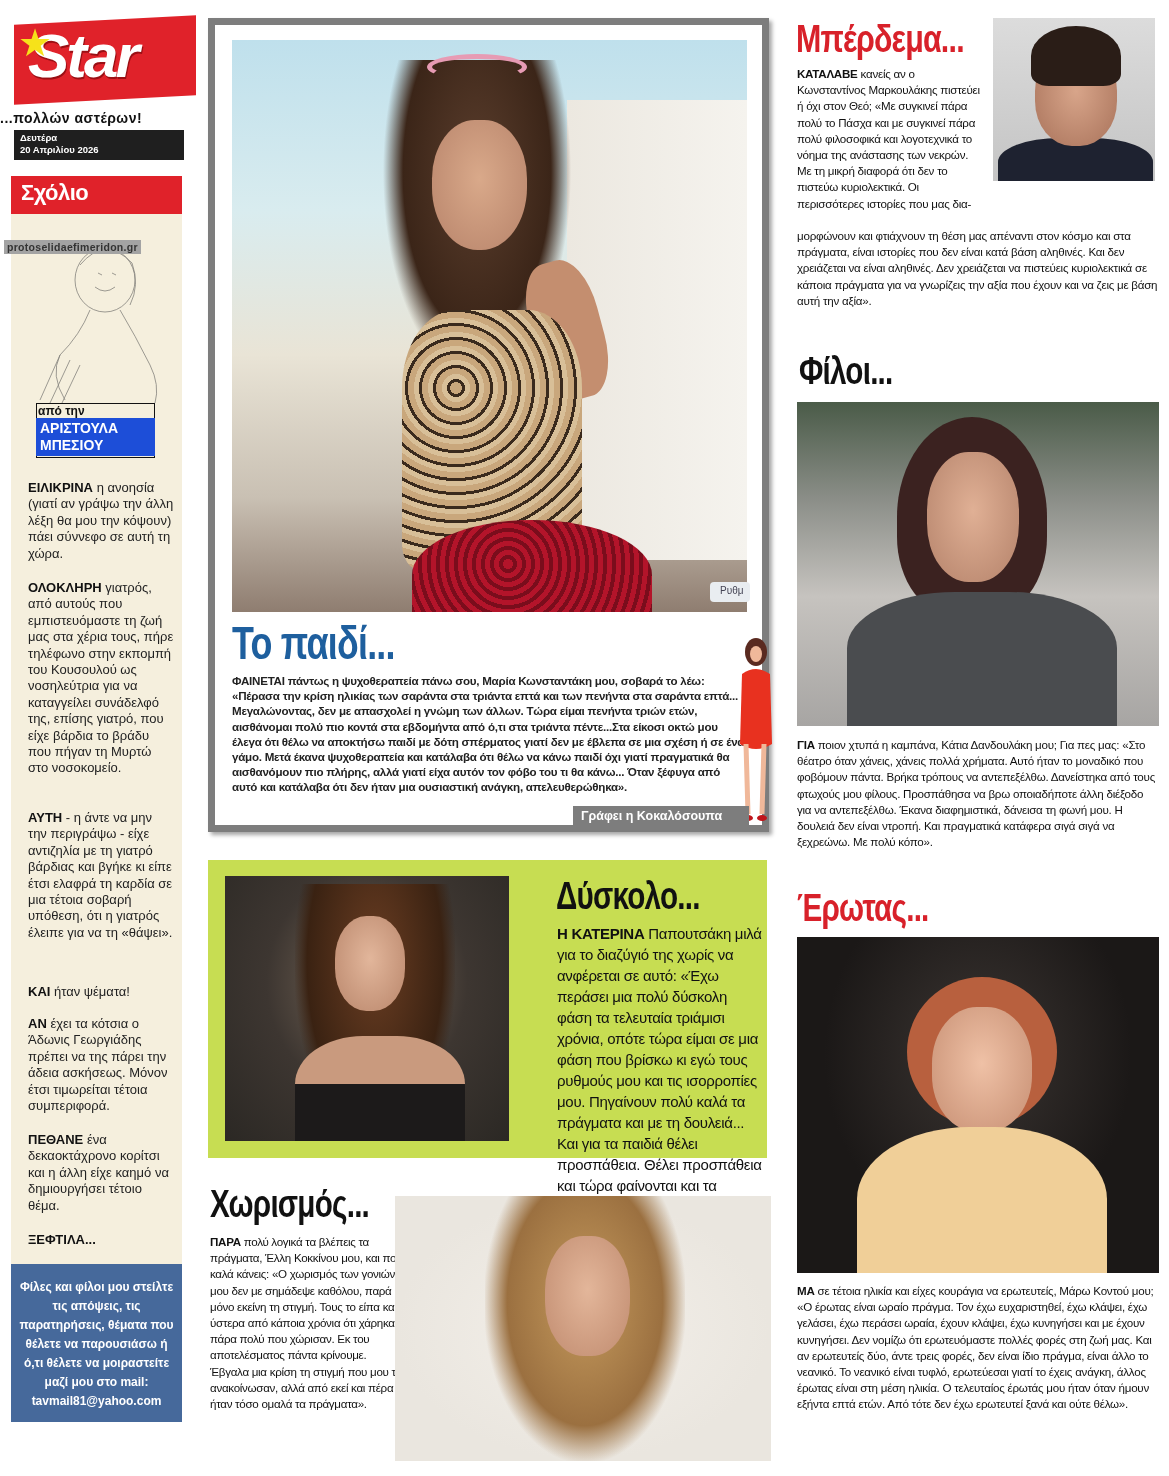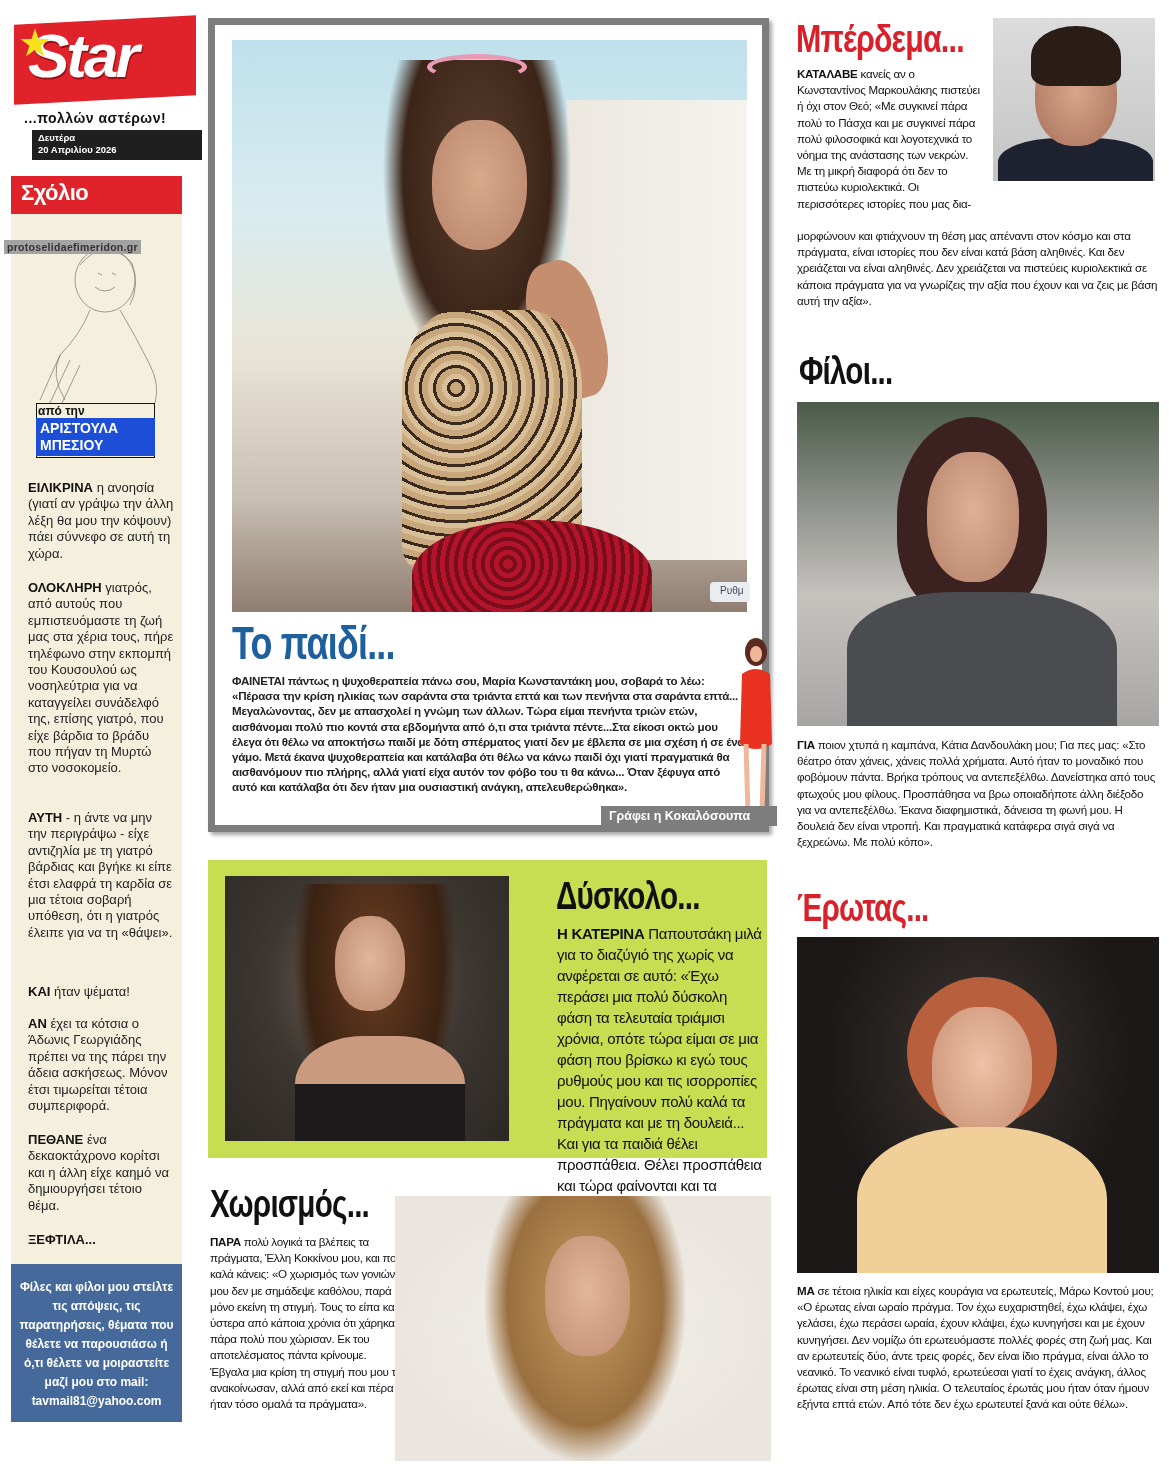--- a/index.html
+++ b/index.html
@@ -4,22 +4,22 @@
 <style>
   * { box-sizing: border-box; margin: 0; padding: 0; }
   body { width: 1169px; height: 1476px; background: #ffffff; position: relative; overflow: hidden; font-family: "Liberation Sans", sans-serif; color: #1a1a1a; }
   .abs { position: absolute; }
   .headline { font-family: "Liberation Sans", sans-serif; font-weight: bold; letter-spacing: -1px; transform-origin: left bottom; }
 
   
   #logo { left: 14px; top: 20px; width: 182px; height: 80px; background: #e0222a; transform: skewY(-3deg); }
   #logo-text { left: 28px; top: 20px; font-size: 62px; font-weight: 900; color: #fff; font-style: italic; letter-spacing: -3px; text-shadow: 1px 2px 0 #9a0f14; }
   #logo-star { left: 18px; top: 26px; width: 34px; height: 34px; color: #f6e21a; font-size: 38px; line-height: 34px; }
-  #tagline { left: 24px; top: 110px; font-size: 14px; font-weight: bold; color: #111; letter-spacing: 0.5px; }
-  #datebar { left: 32px; top: 130px; width: 170px; height: 30px; background: #1f1f1f; color: #fff; font-size: 9.5px; font-weight: bold; padding: 2px 6px; line-height: 12px; }
+  #tagline { left: 0; top: 110px; font-size: 14px; font-weight: bold; color: #111; letter-spacing: 0.5px; }
+  #datebar { left: 14px; top: 130px; width: 170px; height: 30px; background: #1f1f1f; color: #fff; font-size: 9.5px; font-weight: bold; padding: 2px 6px; line-height: 12px; }
   #comment-bar { left: 11px; top: 176px; width: 171px; height: 38px; background: #e0222a; color: #fff; font-size: 22px; font-weight: bold; padding: 4px 10px; letter-spacing: -0.5px; }
   #left-panel { left: 11px; top: 214px; width: 171px; height: 1050px; background: #f5efdd; }
   #sketch { left: 20px; top: 225px; width: 155px; height: 180px; }
   #watermark { left: 4px; top: 240px; background: #a3a3a3; font-size: 10.5px; font-weight: bold; color: #333; padding: 1px 3px; letter-spacing: 0.3px; }
   #byline-box { left: 36px; top: 403px; width: 119px; height: 55px; border: 1px solid #111; }
   #byline-from { left: 38px; top: 404px; font-size: 12px; font-weight: bold; color: #111; }
   #byline-name { left: 36px; top: 418px; width: 119px; background: #1d4ed8; color: #fff; font-size: 14px; font-weight: bold; padding: 2px 4px; line-height: 17px; }
   .left-para { position: absolute; left: 28px; width: 146px; font-size: 13px; line-height: 16.4px; color: #222; }
   .left-para b { color: #111; }
   #contact-box { left: 11px; top: 1264px; width: 171px; height: 158px; background: #46699b; color: #fff; font-size: 12px; font-weight: bold; text-align: center; padding: 14px 6px; line-height: 19px; }
@@ -30,21 +30,21 @@
   .wall { position:absolute; right:0; top:60px; width:180px; height:460px; background: linear-gradient(90deg,#ece8e0,#f5f3ee); }
   .figure-hair { position:absolute; left:150px; top:20px; width:190px; height:320px; background: radial-gradient(ellipse at 50% 35%, #5a3d2c 0%, #3b2518 55%, transparent 70%); }
   .figure-face { position:absolute; left:200px; top:80px; width:95px; height:130px; border-radius: 45% 45% 48% 48%; background: radial-gradient(ellipse at 50% 45%, #d9a98a, #b7836a); }
   .figure-top { position:absolute; left:170px; top:270px; width:180px; height:260px; border-radius: 30% 30% 10% 10%; background: repeating-radial-gradient(circle at 30% 30%, #c9a77c 0 6px, #3a2a1d 6px 9px, #d8bf98 9px 14px); }
   .figure-arm { position:absolute; left:300px; top:220px; width:70px; height:140px; border-radius:40%; background:#c48e6f; transform: rotate(-15deg); }
   .roses { position:absolute; left:180px; top:480px; width:240px; height:110px; border-radius: 50% 50% 0 0; background: repeating-radial-gradient(circle at 40% 40%, #b3142a 0 5px, #7a0d1c 5px 9px); }
   .sunglasses { position:absolute; left:195px; top:14px; width:100px; height:26px; border-radius: 50%; border: 5px solid #e79bb4; border-bottom-color: transparent; }
   #photo-overlay-btn { left: 710px; top: 582px; width: 40px; height: 20px; background: #e9edf1; border-radius: 4px; font-size: 10px; color: #445; padding: 3px 16px 0 10px; }
   #main-headline { left: 232px; top: 616px; font-size: 46px; color: #1e5f9e; transform: scaleX(0.78); }
   #main-text { left: 232px; top: 673px; width: 515px; font-size: 11.6px; line-height: 15.2px; font-weight: bold; color: #222; letter-spacing: -0.25px; }
-  #main-author { left: 573px; top: 806px; width: 176px; height: 20px; background: #7d7d7d; color: #fff; font-size: 12.5px; font-weight: bold; padding: 3px 8px; margin-left: 28px; }
+  #main-author { left: 573px; top: 806px; width: 176px; height: 20px; background: #7d7d7d; color: #fff; font-size: 12.5px; font-weight: bold; padding: 3px 8px; }
   #cartoon { left: 732px; top: 634px; width: 46px; height: 192px; }
 
   
   #green-box { left: 208px; top: 860px; width: 559px; height: 298px; background: #c7dd52; }
   #green-photo { left: 225px; top: 876px; width: 284px; height: 265px; background: radial-gradient(ellipse at 50% 40%, #7b6a5a 0%, #3d3631 50%, #2b2824 100%); overflow:hidden; }
   .g-hair { position:absolute; left:70px; top:8px; width:160px; height:260px; background: radial-gradient(ellipse at 50% 30%, #6a3d22 0%, #3a2212 60%, transparent 72%); }
   .g-face { position:absolute; left:110px; top:40px; width:70px; height:95px; border-radius:45%; background: radial-gradient(ellipse at 50% 45%, #e2b69b, #b9866b); }
   .g-body { position:absolute; left:70px; top:160px; width:170px; height:120px; border-radius: 40% 40% 0 0; background: linear-gradient(180deg, #c99a7e 0 40%, #1c1a1a 40%); }
   #green-headline { left: 556px; top: 875px; font-size: 38px; color: #111; transform: scaleX(0.78); }
   #green-text { left: 557px; top: 923px; width: 208px; font-size: 15px; line-height: 21px; color: #111; letter-spacing: -0.3px; }

